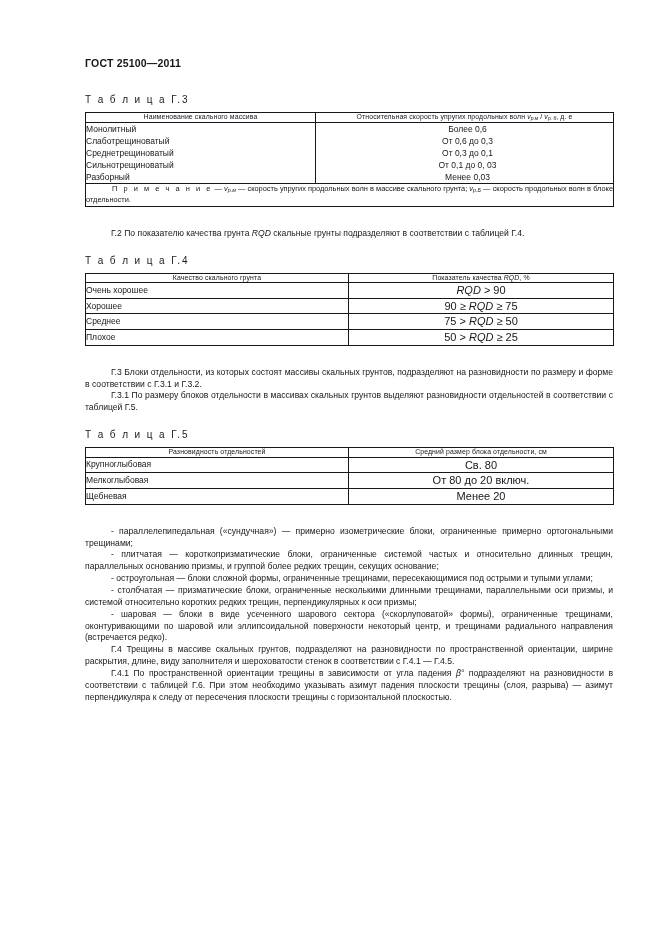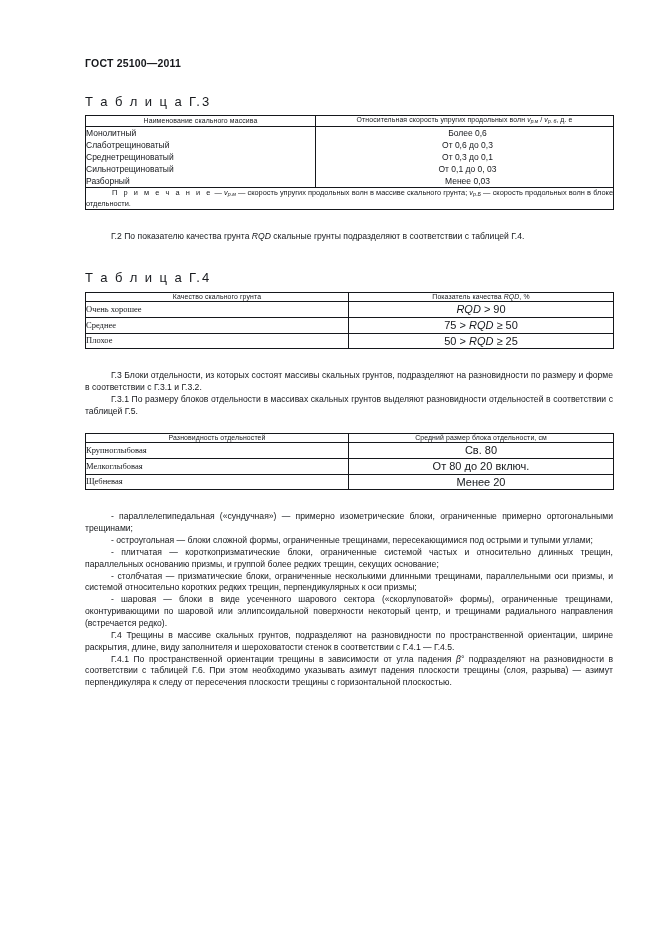--- a/index.html
+++ b/index.html
@@ -35,23 +35,23 @@
   .doc-header {
     font-size: 10.5px;
     font-weight: bold;
     letter-spacing: 0.2px;
     margin: 0 0 24px 0;
     line-height: 1.1;
   }
 
   
   .table-caption {
-    font-size: 13px;
+    font-size: 10px;
     letter-spacing: 1.9px;
-    margin: 12px 0 6px 0;
+    margin: 0 0 6px 0;
     line-height: 1.2;
     color: #181a1e;
   }
 
   
   table.gost {
     width: 528px;
     border-collapse: collapse;
     table-layout: fixed;
     font-size: 8.4px;
@@ -70,21 +70,20 @@
     font-size: 6.9px;
     letter-spacing: 0.12px;
     padding: 9px 6px 9px 6px;
     line-height: 1.25;
   }
   .cell-left {
     text-align: left;
     padding: 5px 6px 5px 13px;
     font-size: 8.5px;
     line-height: 1.33;
-    font-family: Liberation Serif, serif;
   }
   .cell-center {
     text-align: center;
     padding: 5px 6px 5px 6px;
     font-size: 11px;
     line-height: 1.33;
   }
   .stack {
     padding: 6px 6px 6px 13px;
     font-size: 8.5px;
@@ -194,37 +193,42 @@
       <tbody>
         <tr>
           <th class="th-cell">Качество скального грунта</th>
           <th class="th-cell"><span>Показатель качества </span><span class="ital">RQD</span><span>, %</span></th>
         </tr>
         <tr>
           <td class="cell-left">Очень хорошее</td>
           <td class="cell-center"><span></span><span class="ital">RQD</span><span> &gt; 90</span></td>
         </tr>
         <tr>
+          <td class="cell-left">Хорошее</td>
+          <td class="cell-center"><span>90 ≥ </span><span class="ital">RQD</span><span> ≥ 75</span></td>
+        </tr>
+        <tr>
           <td class="cell-left">Среднее</td>
           <td class="cell-center"><span>75 &gt; </span><span class="ital">RQD</span><span> ≥ 50</span></td>
         </tr>
         <tr>
           <td class="cell-left">Плохое</td>
           <td class="cell-center"><span>50 &gt; </span><span class="ital">RQD</span><span> ≥ 25</span></td>
         </tr>
       </tbody>
     </table>
 
     <div class="gap-lg"></div>
 
     <p class="body"><span>Г.3</span><span>  Блоки отдельности, из которых состоят массивы скальных грунтов, подразделяют на разновидности по размеру и форме в соответствии с Г.3.1 и Г.3.2.</span></p>
     <p class="body"><span>Г.3.1</span><span>  По размеру блоков отдельности в массивах скальных грунтов выделяют разновидности отдельностей в соответствии с таблицей Г.5.</span></p>
 
     <div class="gap-md"></div>
 
+    <div class="table-caption">Т а б л и ц а  Г.5</div>
 
     <table class="gost">
       <colgroup>
           <col style="width:263px">
           <col style="width:265px">
         </colgroup>
       <tbody>
         <tr>
           <th class="th-cell">Разновидность отдельностей</th>
           <th class="th-cell">Средний размер блока отдельности, см</th>
@@ -240,22 +244,22 @@
         <tr>
           <td class="cell-left">Щебневая</td>
           <td class="cell-center">Менее 20</td>
         </tr>
       </tbody>
     </table>
 
     <div class="gap-lg"></div>
 
     <p class="body dash">- параллелепипедальная («сундучная») — примерно изометрические блоки, ограниченные примерно ортогональными трещинами;</p>
+    <p class="body dash">- плитчатая — короткопризматические блоки, ограниченные системой частых и относительно длинных трещин, параллельных основанию призмы, и группой более редких трещин, секущих основание;</p>
     <p class="body dash">- остроугольная — блоки сложной формы, ограниченные трещинами, пересекающимися под острыми и тупыми углами;</p>
-    <p class="body dash">- плитчатая — короткопризматические блоки, ограниченные системой частых и относительно длинных трещин, параллельных основанию призмы, и группой более редких трещин, секущих основание;</p>
     <p class="body dash">- столбчатая — призматические блоки, ограниченные несколькими длинными трещинами, параллельными оси призмы, и системой относительно коротких редких трещин, перпендикулярных к оси призмы;</p>
     <p class="body dash">- шаровая — блоки в виде усеченного шарового сектора («скорлуповатой» формы), ограниченные трещинами, оконтуривающими по шаровой или эллипсоидальной поверхности некоторый центр, и трещинами радиального направления (встречается редко).</p>
 
     <p class="body"><span>Г.4</span><span>  Трещины в массиве скальных грунтов, подразделяют на разновидности по пространственной ориентации, ширине раскрытия, длине, виду заполнителя и шероховатости стенок в соответствии с Г.4.1 — Г.4.5.</span></p>
     <p class="body"><span>Г.4.1</span><span>  По пространственной ориентации трещины в зависимости от угла падения </span><span class="ital">β°</span><span> подразделяют на разновидности в соответствии с таблицей Г.6. При этом необходимо указывать азимут падения плоскости трещины (слоя, разрыва) — азимут перпендикуляра к следу от пересечения плоскости трещины с горизонтальной плоскостью.</span></p>
 
   </div>
 
   <div class="page-number">24</div>
 </div>

